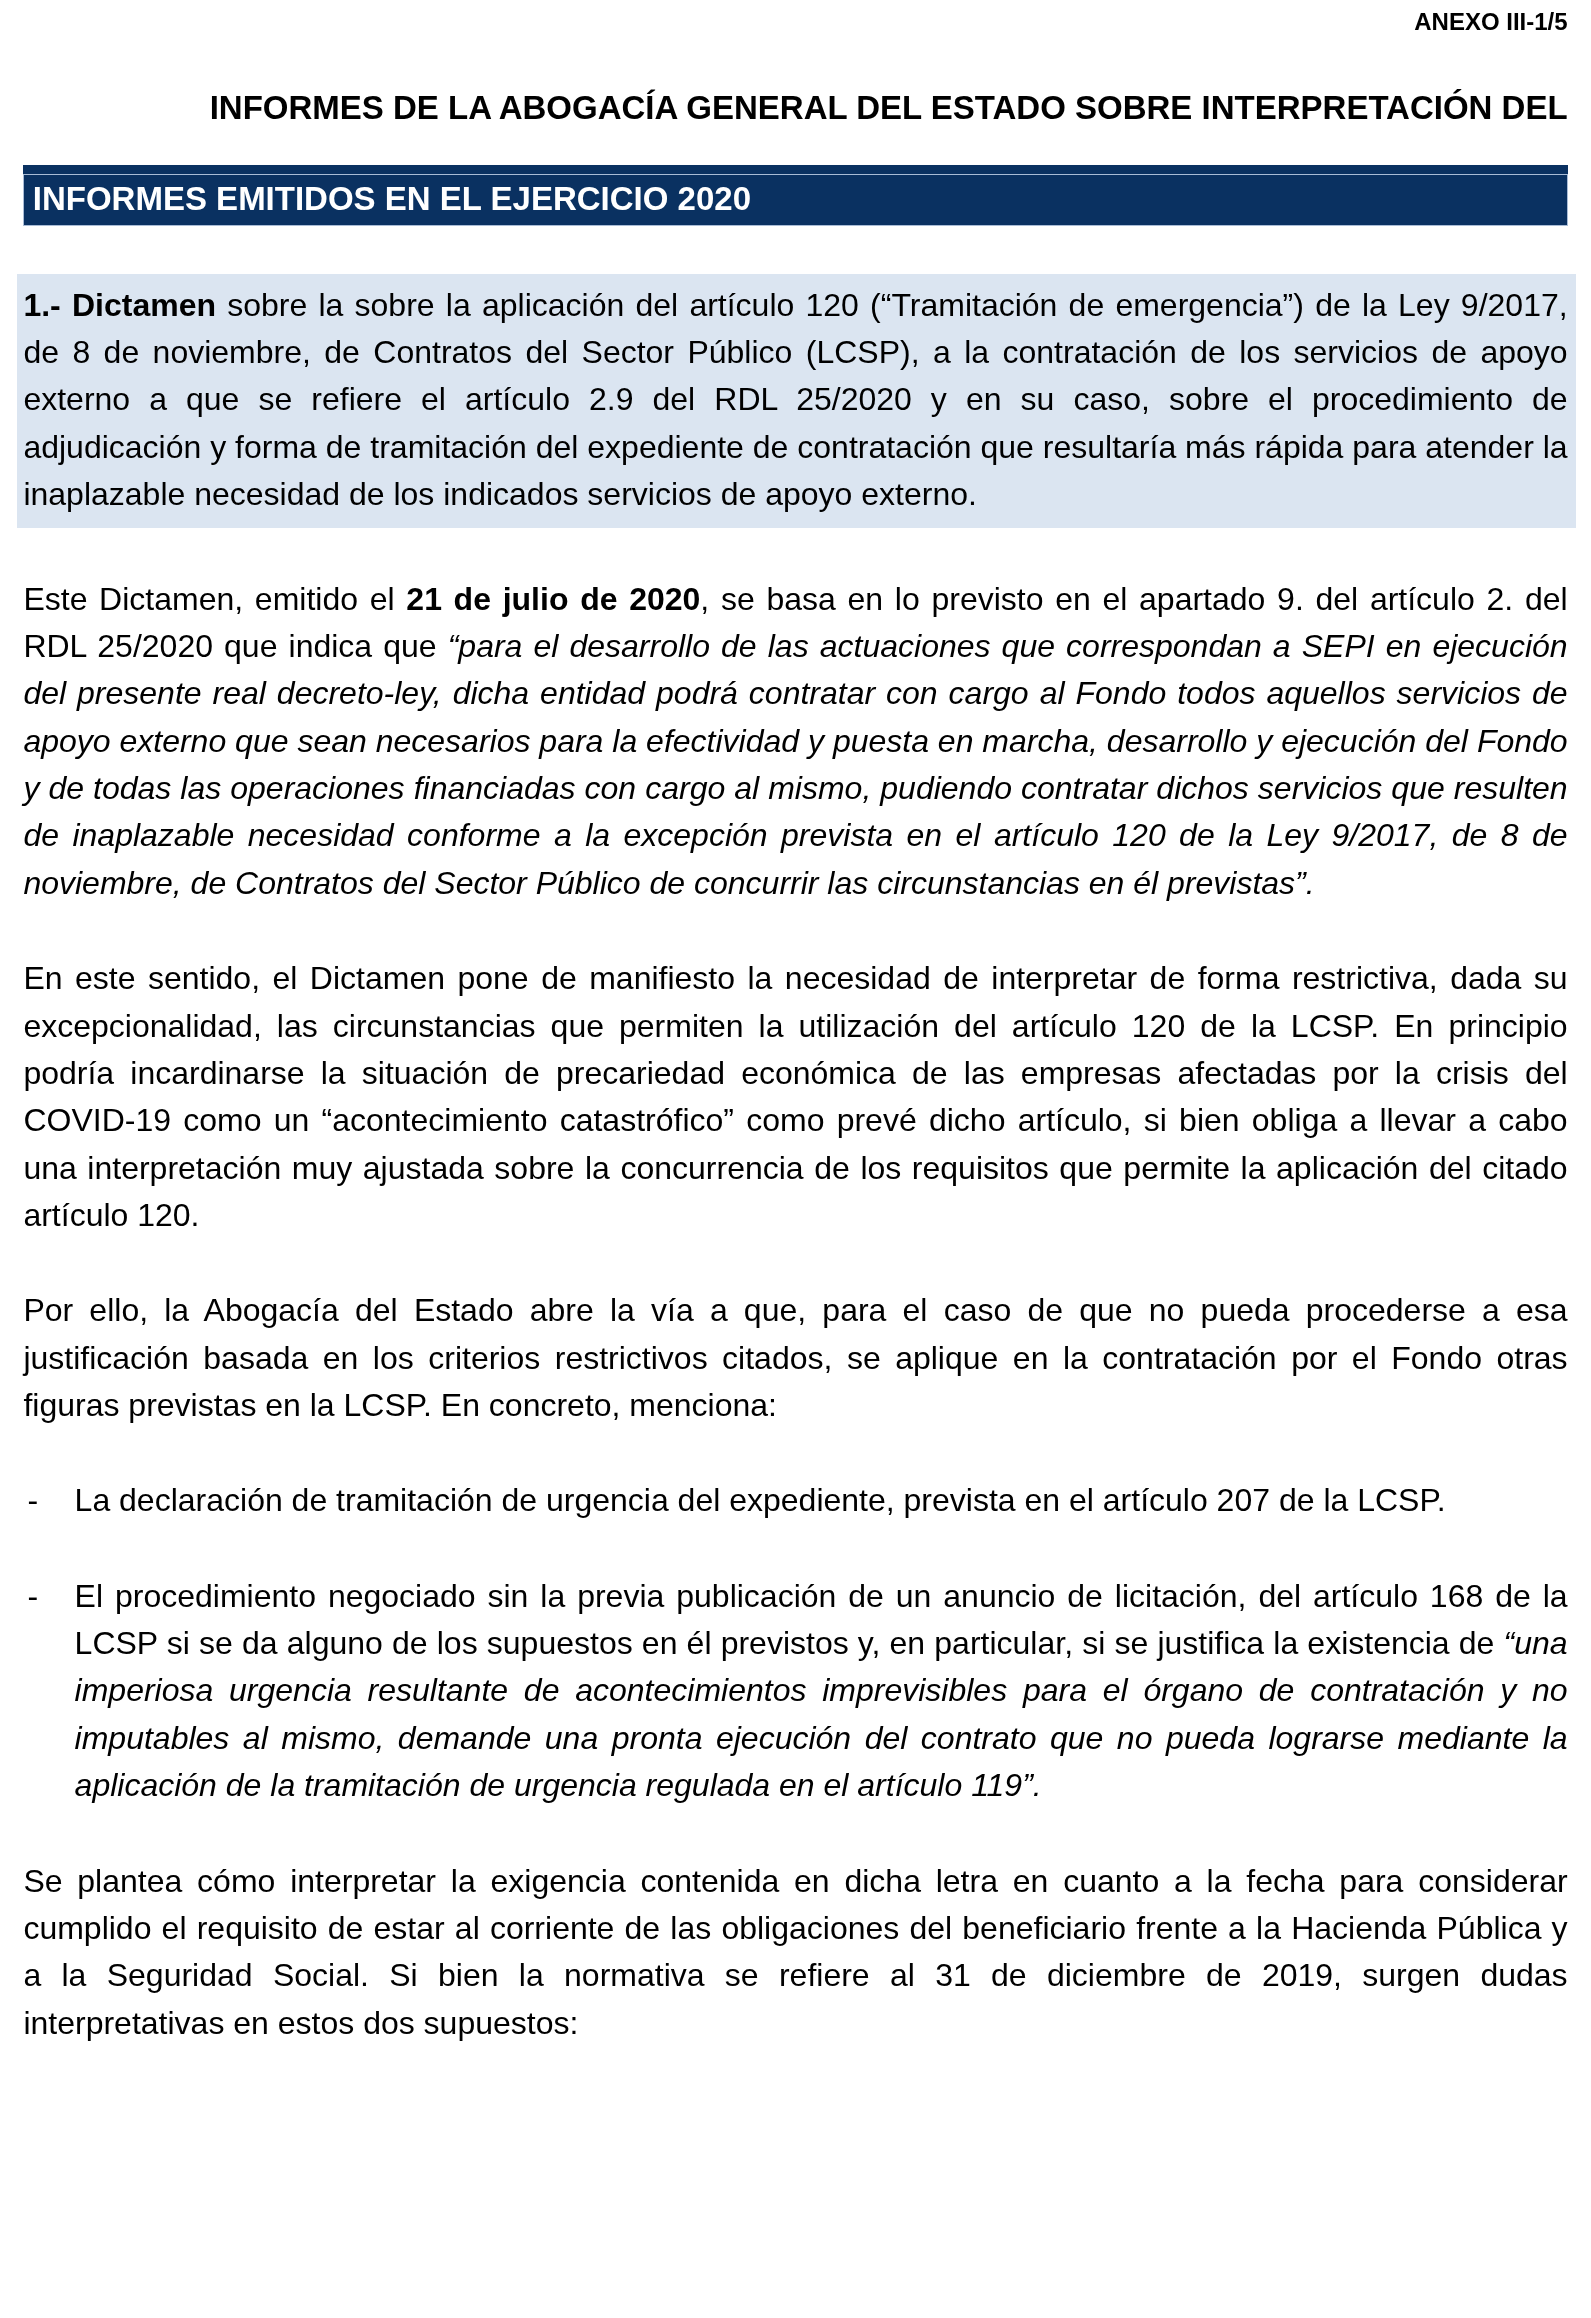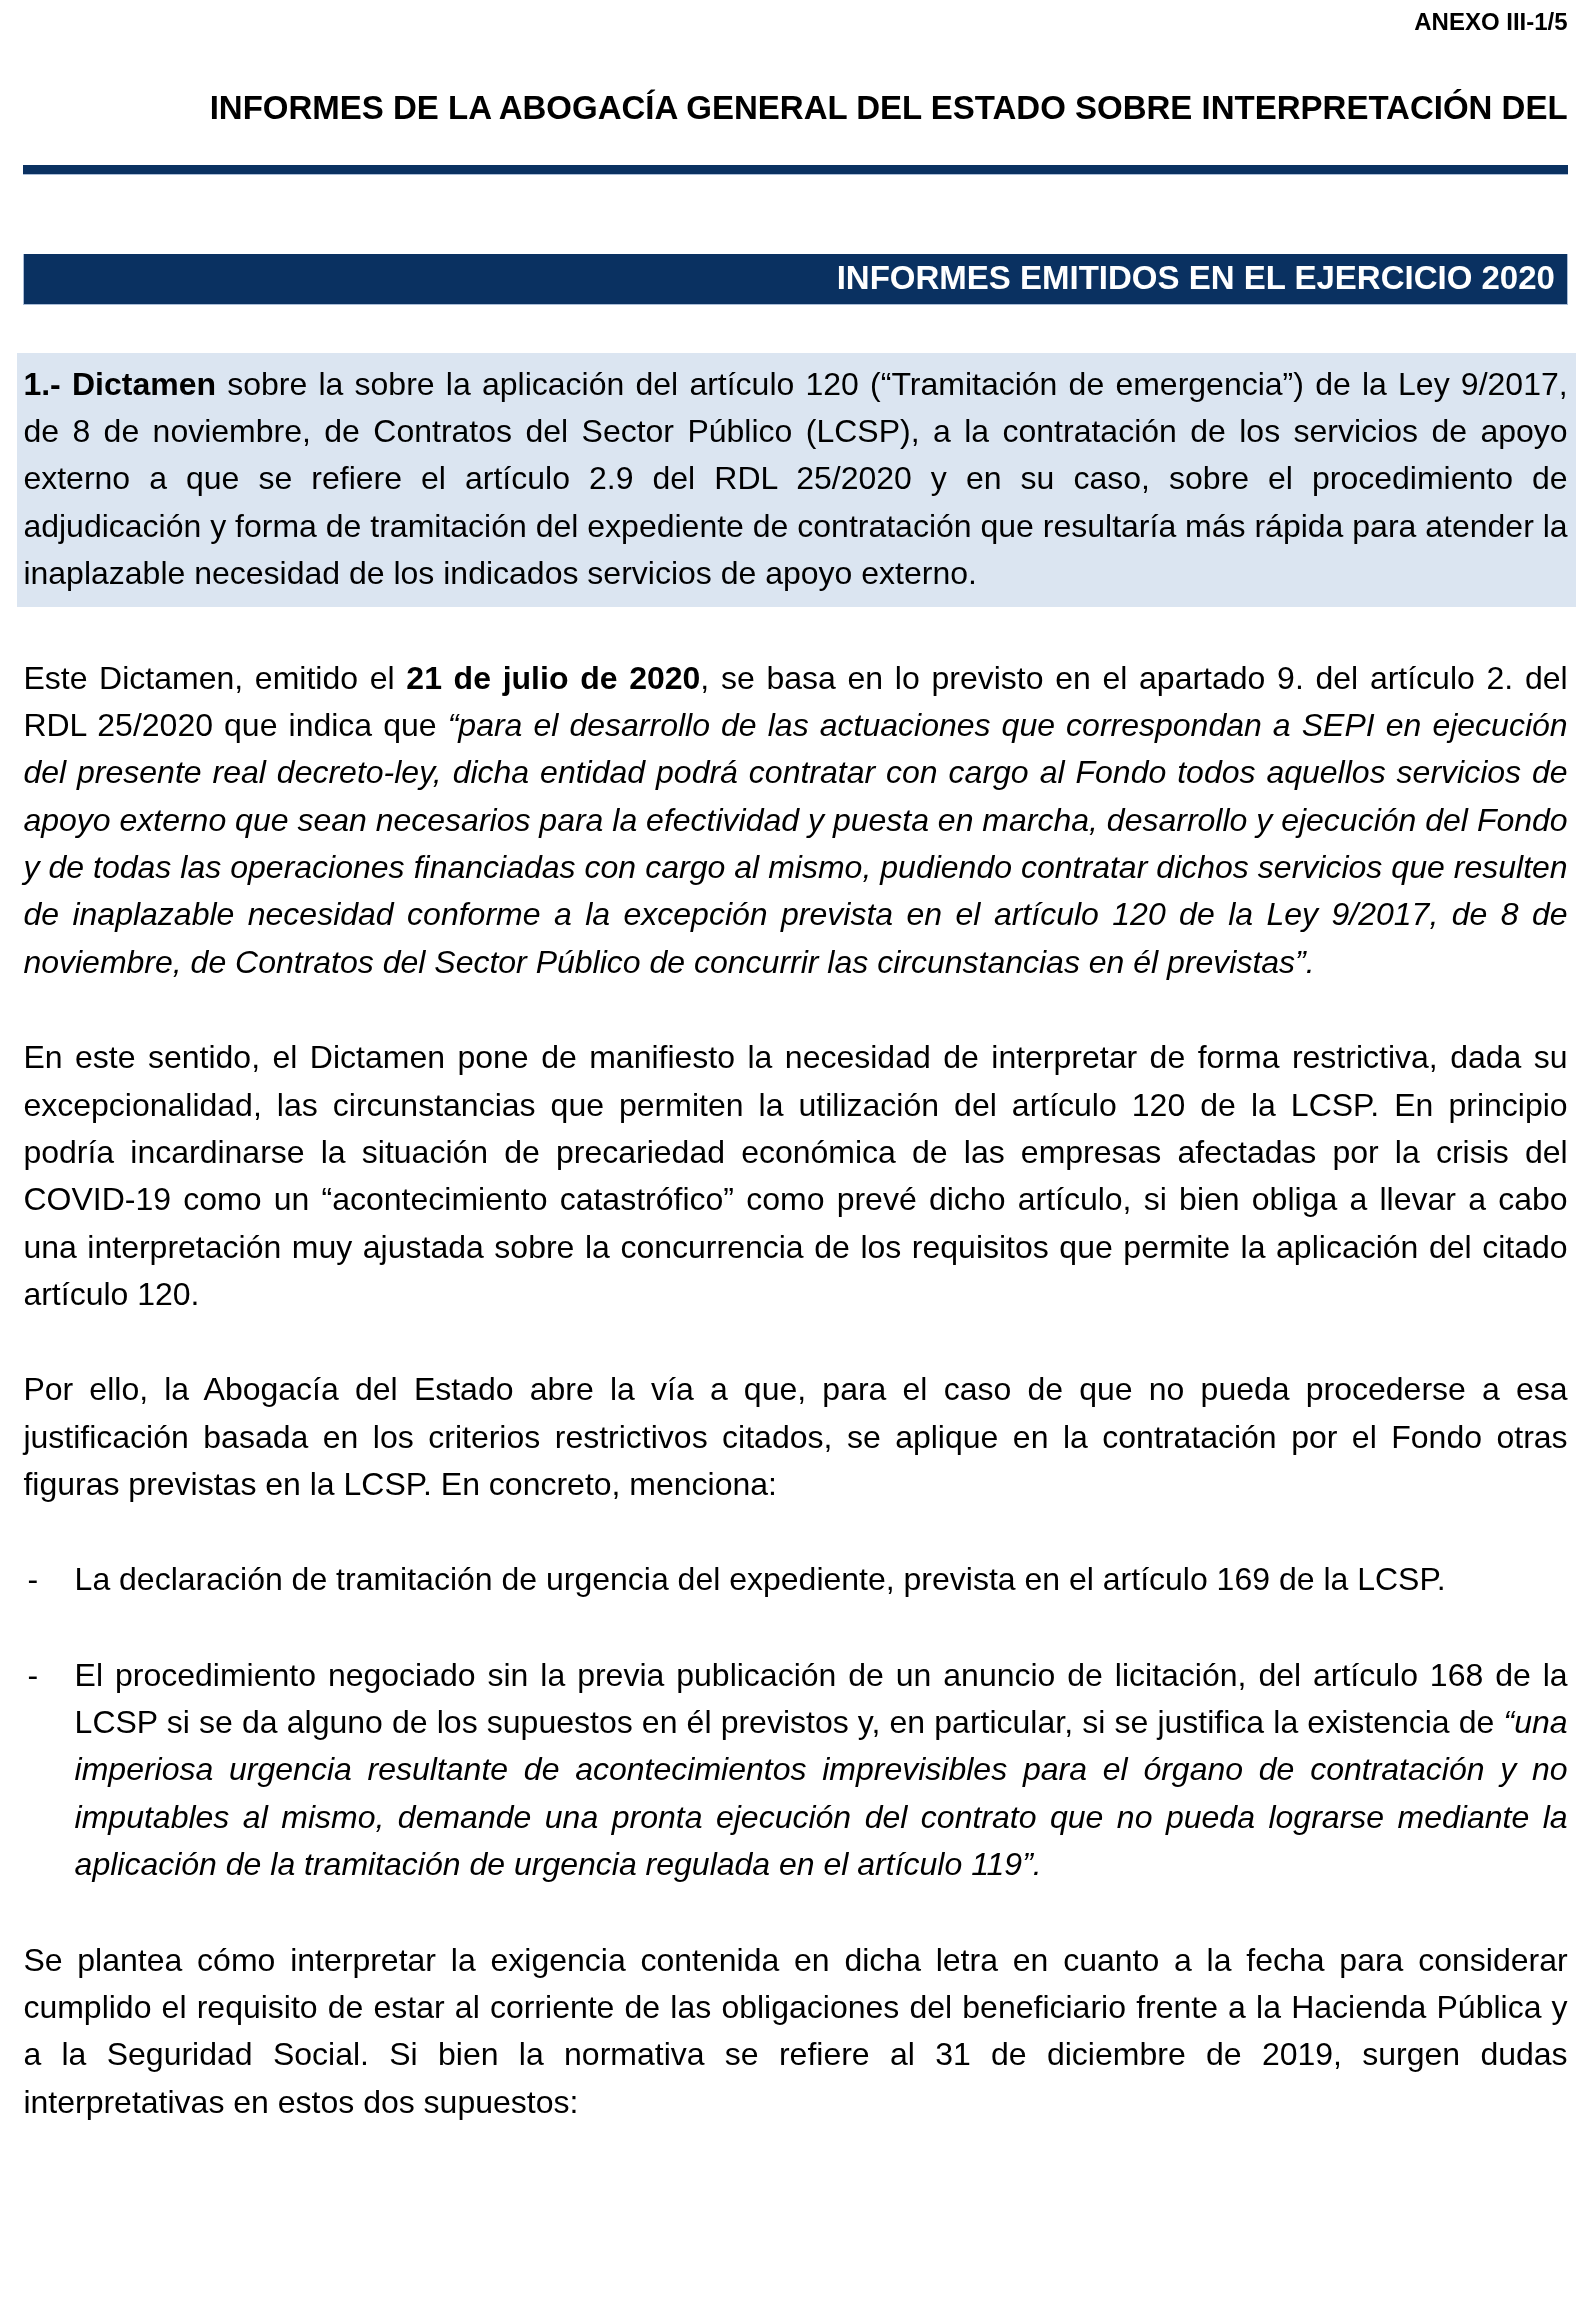--- a/index.html
+++ b/index.html
@@ -31,30 +31,28 @@
     font-size:33px;
     line-height:1.32;
   }
   .title-rule{
     margin-top:35px;
     height:9.2px;
     background:var(--navy);
     border-bottom:1.7px solid var(--banner-border);
   }
   .banner{
-    margin-top:79px;
     background:var(--navy);
     color:#ffffff;
     font-weight:bold;
     font-size:33px;
     line-height:1.15;
     padding:5px 11.7px 7.5px 8.4px;
     border:1.7px solid var(--banner-border);
     border-top:none;
-    text-align:right;
   }
   .blocks{margin-top:1.7px;}
   .block{
     margin-top:48px;
     font-size:32px;
     line-height:1.48;
     text-align:justify;
   }
   .highlight-paragraph{
     background:var(--hl);
@@ -81,21 +79,21 @@
 
 <div class="banner">INFORMES EMITIDOS EN EL EJERCICIO 2020</div>
 
 <div class="blocks">
     <div class="block highlight-paragraph"><span class="b">1.- Dictamen</span><span> sobre la sobre la aplicación del artículo 120 (“Tramitación de emergencia”) de la Ley 9/2017, de 8 de noviembre, de Contratos del Sector Público (LCSP), a la contratación de los servicios de apoyo externo a que se refiere el artículo 2.9 del RDL 25/2020 y en su caso, sobre el procedimiento de adjudicación y forma de tramitación del expediente de contratación que resultaría más rápida para atender la inaplazable necesidad de los indicados servicios de apoyo externo.</span></div>
     <div class="block paragraph"><span>Este Dictamen, emitido el </span><span class="b">21 de julio de 2020</span><span>, se basa en lo previsto en el apartado 9. del artículo 2. del RDL 25/2020 que indica que </span><span class="i">“para el desarrollo de las actuaciones que correspondan a SEPI en ejecución del presente real decreto-ley, dicha entidad podrá contratar con cargo al Fondo todos aquellos servicios de apoyo externo que sean necesarios para la efectividad y puesta en marcha, desarrollo y ejecución del Fondo y de todas las operaciones financiadas con cargo al mismo, pudiendo contratar dichos servicios que resulten de inaplazable necesidad conforme a la excepción prevista en el artículo 120 de la Ley 9/2017, de 8 de noviembre, de Contratos del Sector Público de concurrir las circunstancias en él previstas”.</span></div>
     <div class="block paragraph"><span>En este sentido, el Dictamen pone de manifiesto la necesidad de interpretar de forma restrictiva, dada su excepcionalidad, las circunstancias que permiten la utilización del artículo 120 de la LCSP. En principio podría incardinarse la situación de precariedad económica de las empresas afectadas por la crisis del COVID-19 como un “acontecimiento catastrófico” como prevé dicho artículo, si bien obliga a llevar a cabo una interpretación muy ajustada sobre la concurrencia de los requisitos que permite la aplicación del citado artículo 120.</span></div>
     <div class="block paragraph"><span>Por ello, la Abogacía del Estado abre la vía a que, para el caso de que no pueda procederse a esa justificación basada en los criterios restrictivos citados, se aplique en la contratación por el Fondo otras figuras previstas en la LCSP. En concreto, menciona:</span></div>
     <div class="block bullet">
       <span class="marker">-</span>
-      <div class="bullet-text"><span>La declaración de tramitación de urgencia del expediente, prevista en el artículo 169 de la LCSP.</span></div>
+      <div class="bullet-text"><span>La declaración de tramitación de urgencia del expediente, prevista en el artículo 207 de la LCSP.</span></div>
     </div>
     <div class="block bullet">
       <span class="marker">-</span>
       <div class="bullet-text"><span>El procedimiento negociado sin la previa publicación de un anuncio de licitación, del artículo 168 de la LCSP si se da alguno de los supuestos en él previstos y, en particular, si se justifica la existencia de </span><span class="i">“una imperiosa urgencia resultante de acontecimientos imprevisibles para el órgano de contratación y no imputables al mismo, demande una pronta ejecución del contrato que no pueda lograrse mediante la aplicación de la tramitación de urgencia regulada en el artículo 119”.</span></div>
     </div>
     <div class="block paragraph"><span>Se plantea cómo interpretar la exigencia contenida en dicha letra en cuanto a la fecha para considerar cumplido el requisito de estar al corriente de las obligaciones del beneficiario frente a la Hacienda Pública y a la Seguridad Social. Si bien la normativa se refiere al 31 de diciembre de 2019, surgen dudas interpretativas en estos dos supuestos:</span></div>
   </div>
 
 
 </body></html>

